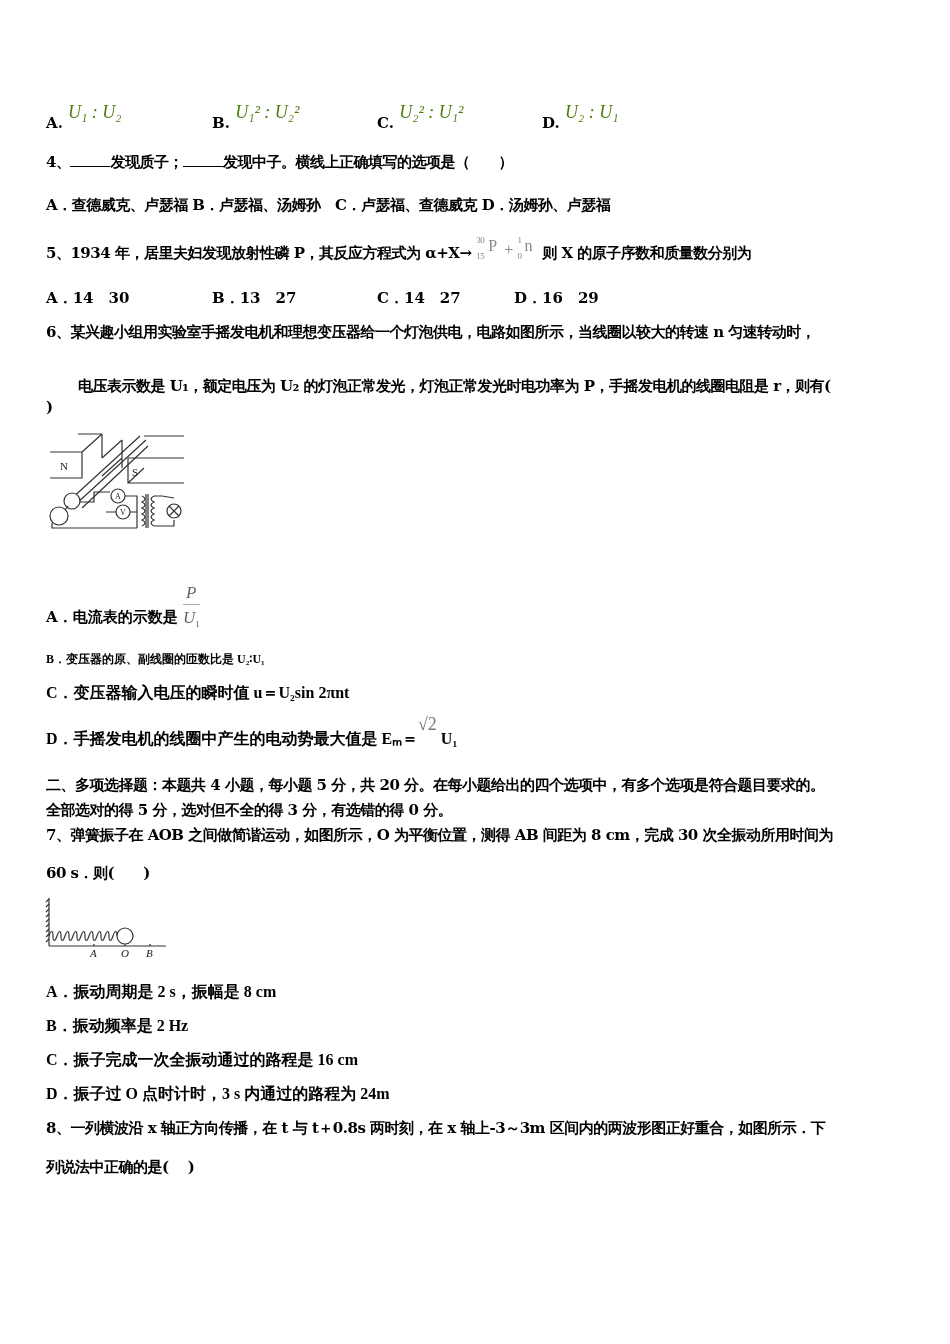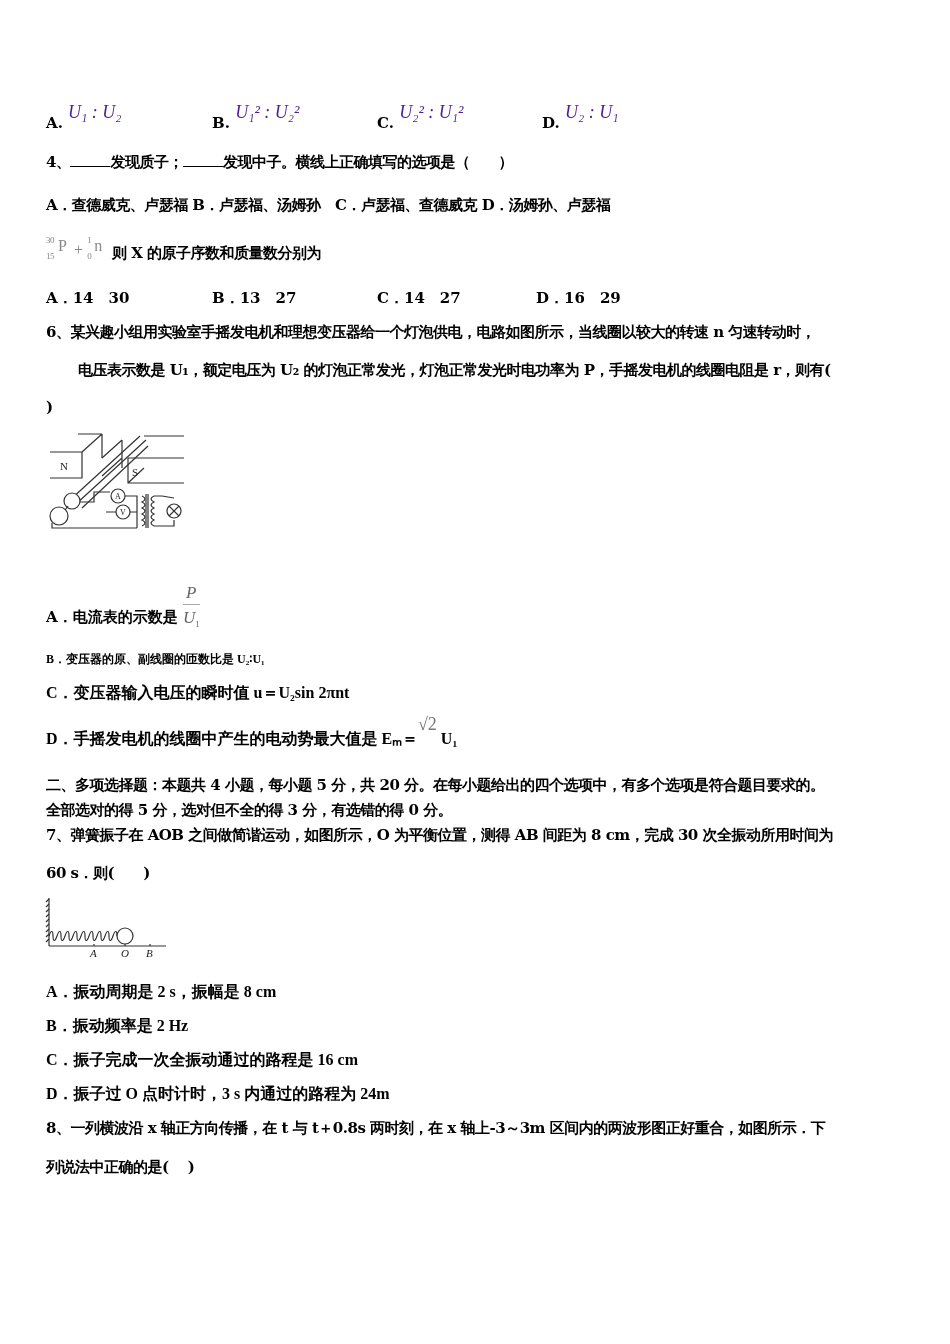--- a/index.html
+++ b/index.html
@@ -1,21 +1,21 @@
 <!DOCTYPE html>
 <html><head>
 <meta charset="utf-8">
 <style>
   html,body{margin:0;padding:0;background:#ffffff;}
   body{width:950px;height:1344px;position:relative;overflow:hidden;
        font-family:"DejaVu Serif","Liberation Serif",serif;color:#000;}
   .ln{position:absolute;left:46px;white-space:nowrap;font-size:15px;font-weight:bold;line-height:20px;}
   .cond{letter-spacing:-0.5px;}
   .opt{position:absolute;white-space:nowrap;font-size:15px;font-weight:bold;line-height:20px;}
-  .math{font-family:"Liberation Serif","DejaVu Serif",serif;font-weight:normal;color:#4c1d95;font-style:italic;font-size:18px;}
+  .math{font-family:"Liberation Serif","DejaVu Serif",serif;font-weight:normal;color:#4d7c0f;font-style:italic;font-size:18px;}
   .blank{display:inline-block;width:40px;border-bottom:1.5px solid #000;height:14px;vertical-align:baseline;}
   .frac{display:inline-block;vertical-align:middle;text-align:center;font-family:"Liberation Serif",serif;font-weight:normal;color:#666;font-size:17px;font-style:italic;}
   .frac .num{display:block;padding:0 2px;border-bottom:1px solid #aaa;line-height:22px;}
   .frac .den{display:block;line-height:26px;}
   .frac sub{font-size:9px;font-style:normal;}
   .nuc{display:inline-block;position:relative;font-family:"Liberation Serif",serif;font-weight:normal;color:#888;font-size:16px;vertical-align:middle;}
   .nuc .s{position:absolute;font-size:9px;left:0;}
   .sqrt{font-family:"Liberation Serif",serif;font-weight:normal;color:#777;font-size:18px;position:relative;top:-14px;}
   .fig{position:absolute;}
 </style>
@@ -38,39 +38,40 @@
   <span>D.</span>
   <span class="math" style="position:relative;top:-10px;">U₂ : U₁</span>
 </div>
 
 <div class="ln cond" style="top:152px;">
   <span>4、</span><span class="blank"></span><span>发现质子；</span><span class="blank"></span><span>发现中子。横线上正确填写的选项是（　　）</span>
 </div>
 <div class="ln cond" style="top:195px;">A．查德威克、卢瑟福 B．卢瑟福、汤姆孙　C．卢瑟福、查德威克 D．汤姆孙、卢瑟福</div>
 
 <div class="ln cond" style="top:240px;">
+  <span>5、1934 年，居里夫妇发现放射性磷 P，其反应方程式为 α+X→</span>
   <span class="nuc" style="width:28px;height:28px;">
     <span class="s" style="top:-10px;">30</span>
     <span class="s" style="top:6px;">15</span>
     <span style="position:absolute;left:12px;top:-4px;">P</span>
   </span><span class="nuc" style="top:-4px;">+</span>
   <span class="nuc" style="width:20px;height:28px;">
     <span class="s" style="top:-10px;">1</span>
     <span class="s" style="top:6px;">0</span>
     <span style="position:absolute;left:7px;top:-4px;">n</span>
   </span>
   <span>则 X 的原子序数和质量数分别为</span>
 </div>
 <div class="opt" style="left:46px;top:288px;"><span>A．</span><span>14　30</span></div>
 <div class="opt" style="left:212px;top:288px;"><span>B．</span><span>13　27</span></div>
 <div class="opt" style="left:377px;top:288px;"><span>C．</span><span>14　27</span></div>
-<div class="opt" style="left:536px;top:288px;"><span>D．</span><span>16　29</span></div>
+<div class="opt" style="left:514px;top:288px;"><span>D．</span><span>16　29</span></div>
 
 <div class="ln cond" style="top:322px;">6、某兴趣小组用实验室手摇发电机和理想变压器给一个灯泡供电，电路如图所示，当线圈以较大的转速 n 匀速转动时，</div>
-<div class="ln cond" style="top:360px;padding-left:32px;">电压表示数是 U₁，额定电压为 U₂ 的灯泡正常发光，灯泡正常发光时电功率为 P，手摇发电机的线圈电阻是 r，则有(</div>
+<div class="ln cond" style="top:376px;padding-left:32px;">电压表示数是 U₁，额定电压为 U₂ 的灯泡正常发光，灯泡正常发光时电功率为 P，手摇发电机的线圈电阻是 r，则有(</div>
 <div class="ln" style="top:397px;">)</div>
 
 <svg class="fig" style="left:44px;top:428px;" width="150" height="105" viewBox="0 0 150 105">
   <g stroke="#333" stroke-width="1.2" fill="none">
     <path d="M6,24 H38 V50 H6"></path>
     <path d="M38,24 L58,6 M58,6 V30 M34,6 H58"></path>
     <path d="M58,30 L78,12 M78,12 V40 M58,48 L78,30"></path>
     <path d="M84,30 H140 M84,30 V55 H140 M84,55 L100,40 M100,8 H140"></path>
     <path d="M26,72 L96,8 M32,76 L102,12 M38,80 L104,18"></path>
     <circle cx="28" cy="73" r="8" fill="#fff"></circle>

